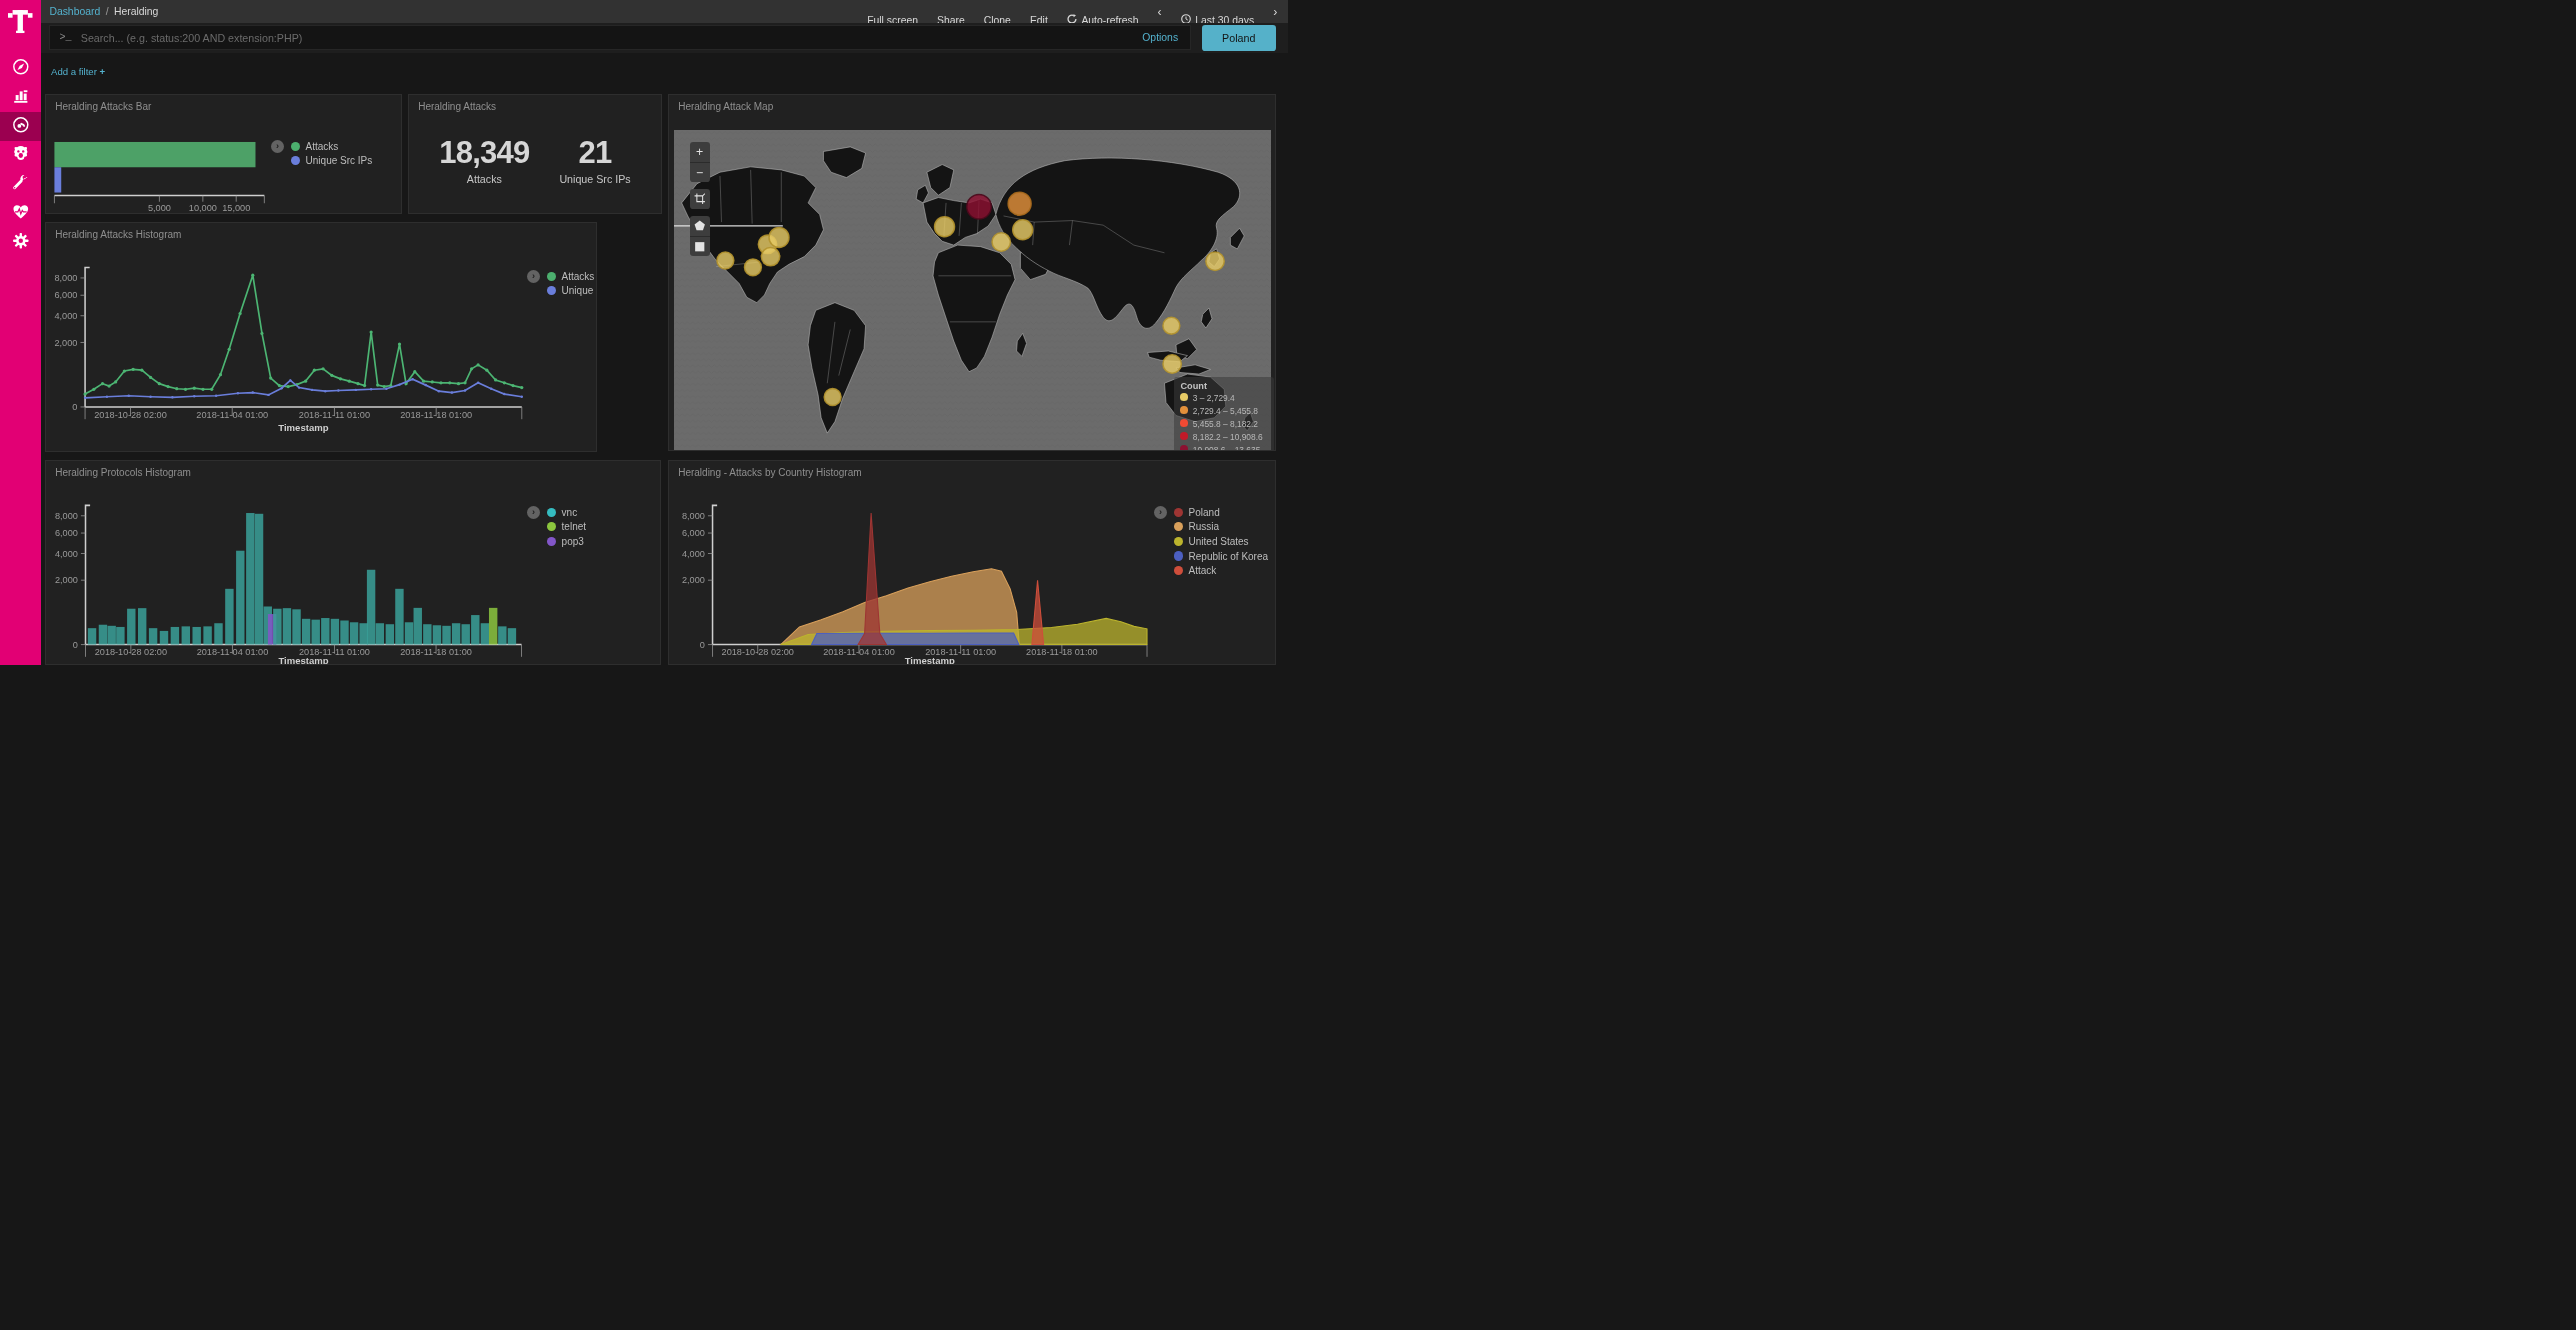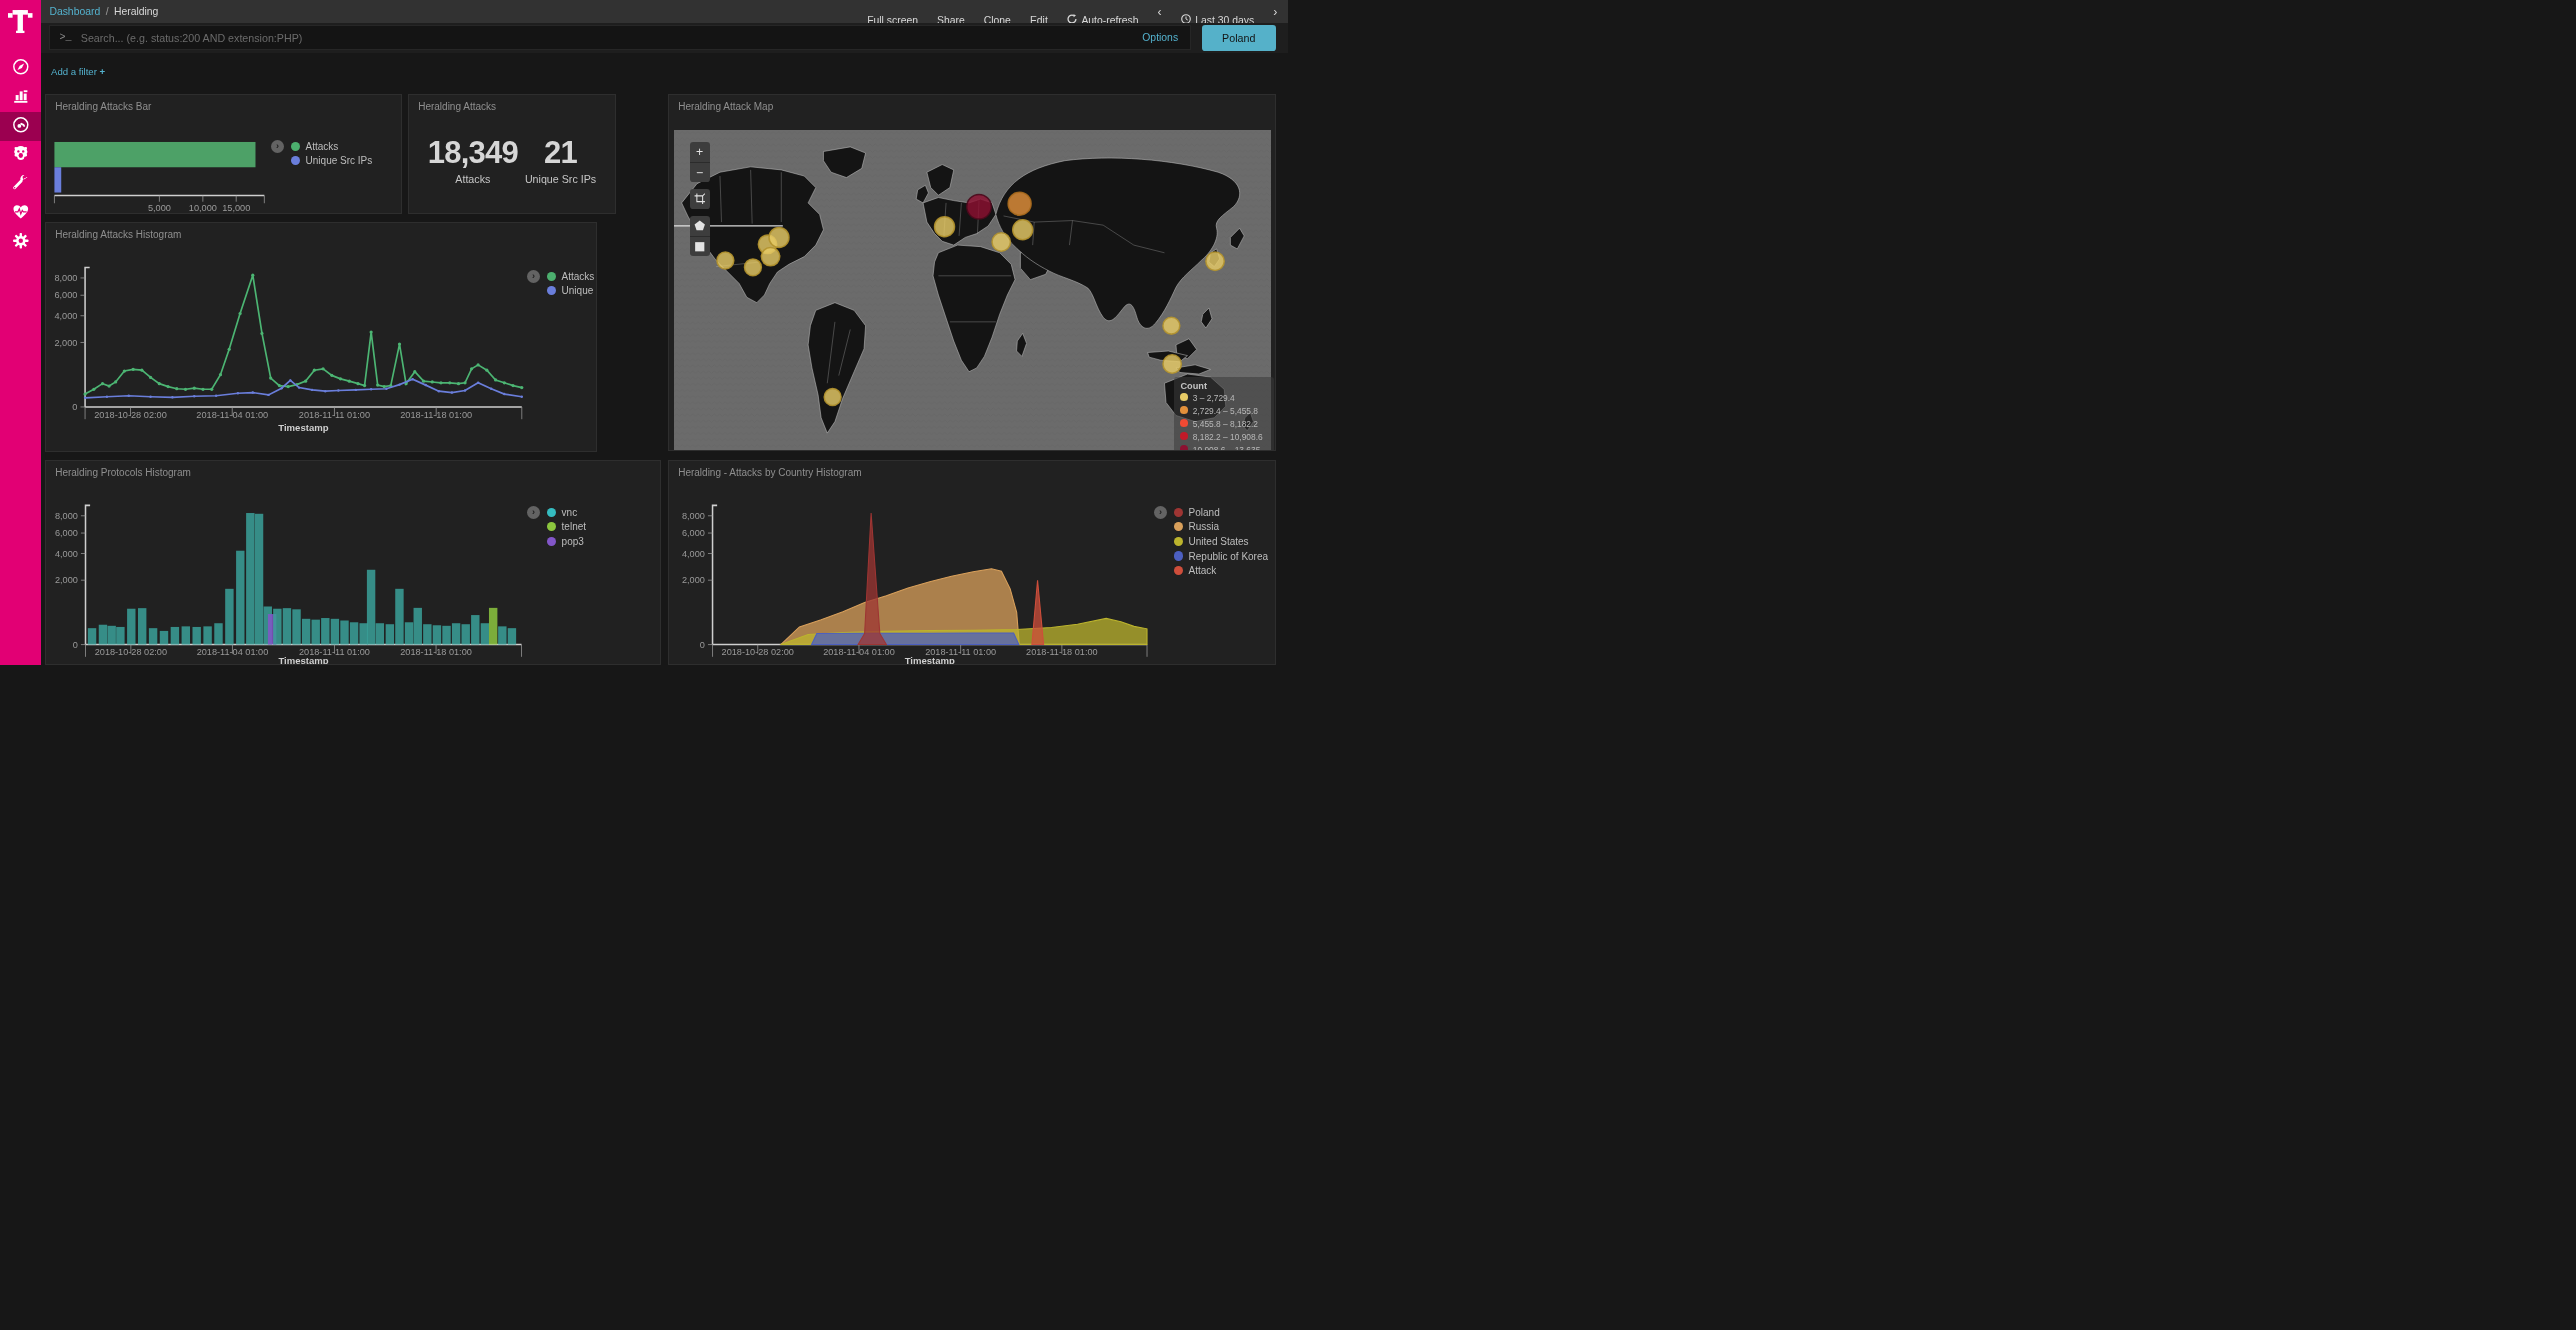--- a/index.html
+++ b/index.html
@@ -194,21 +194,21 @@
           <span class="llabel">Attacks</span>
         </div>
         <div class="lrow">
           <span class="ldot" style="background: rgb(106, 126, 219);"></span>
           <span class="llabel">Unique Src IPs</span>
         </div>
       </div>
   </div>
 </section>
 
-<section class="panel" style="left:408px;top:94px;width:208px;height:120px">
+<section class="panel" style="left:408px;top:94px;width:254px;height:120px">
   <div class="ptitle">Heralding Attacks</div>
   <div id="metricwrap">
     <div class="metric">
       <div class="mval">18,349</div>
       <div class="mlab">Attacks</div>
     </div>
     <div class="metric">
       <div class="mval">21</div>
       <div class="mlab">Unique Src IPs</div>
     </div>

